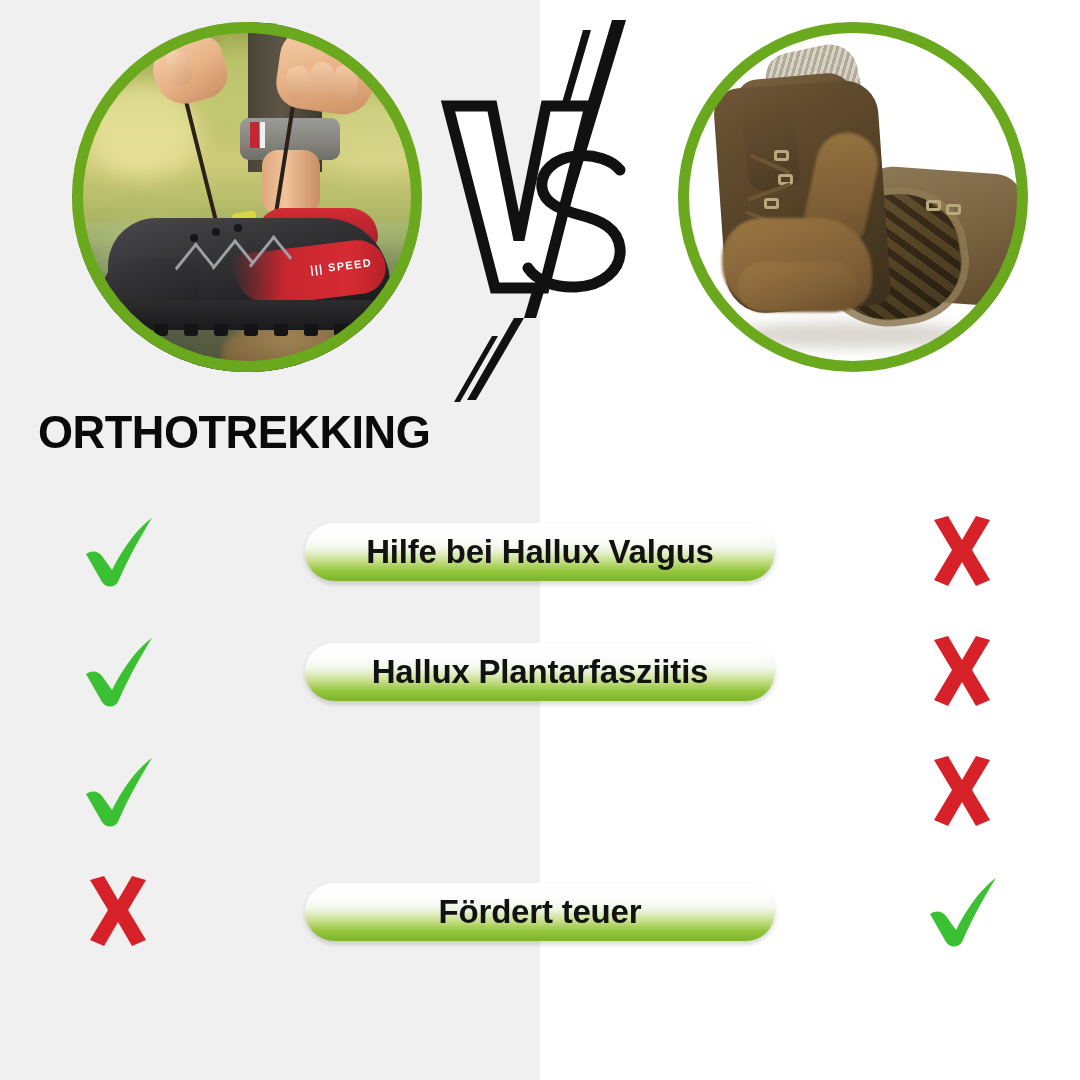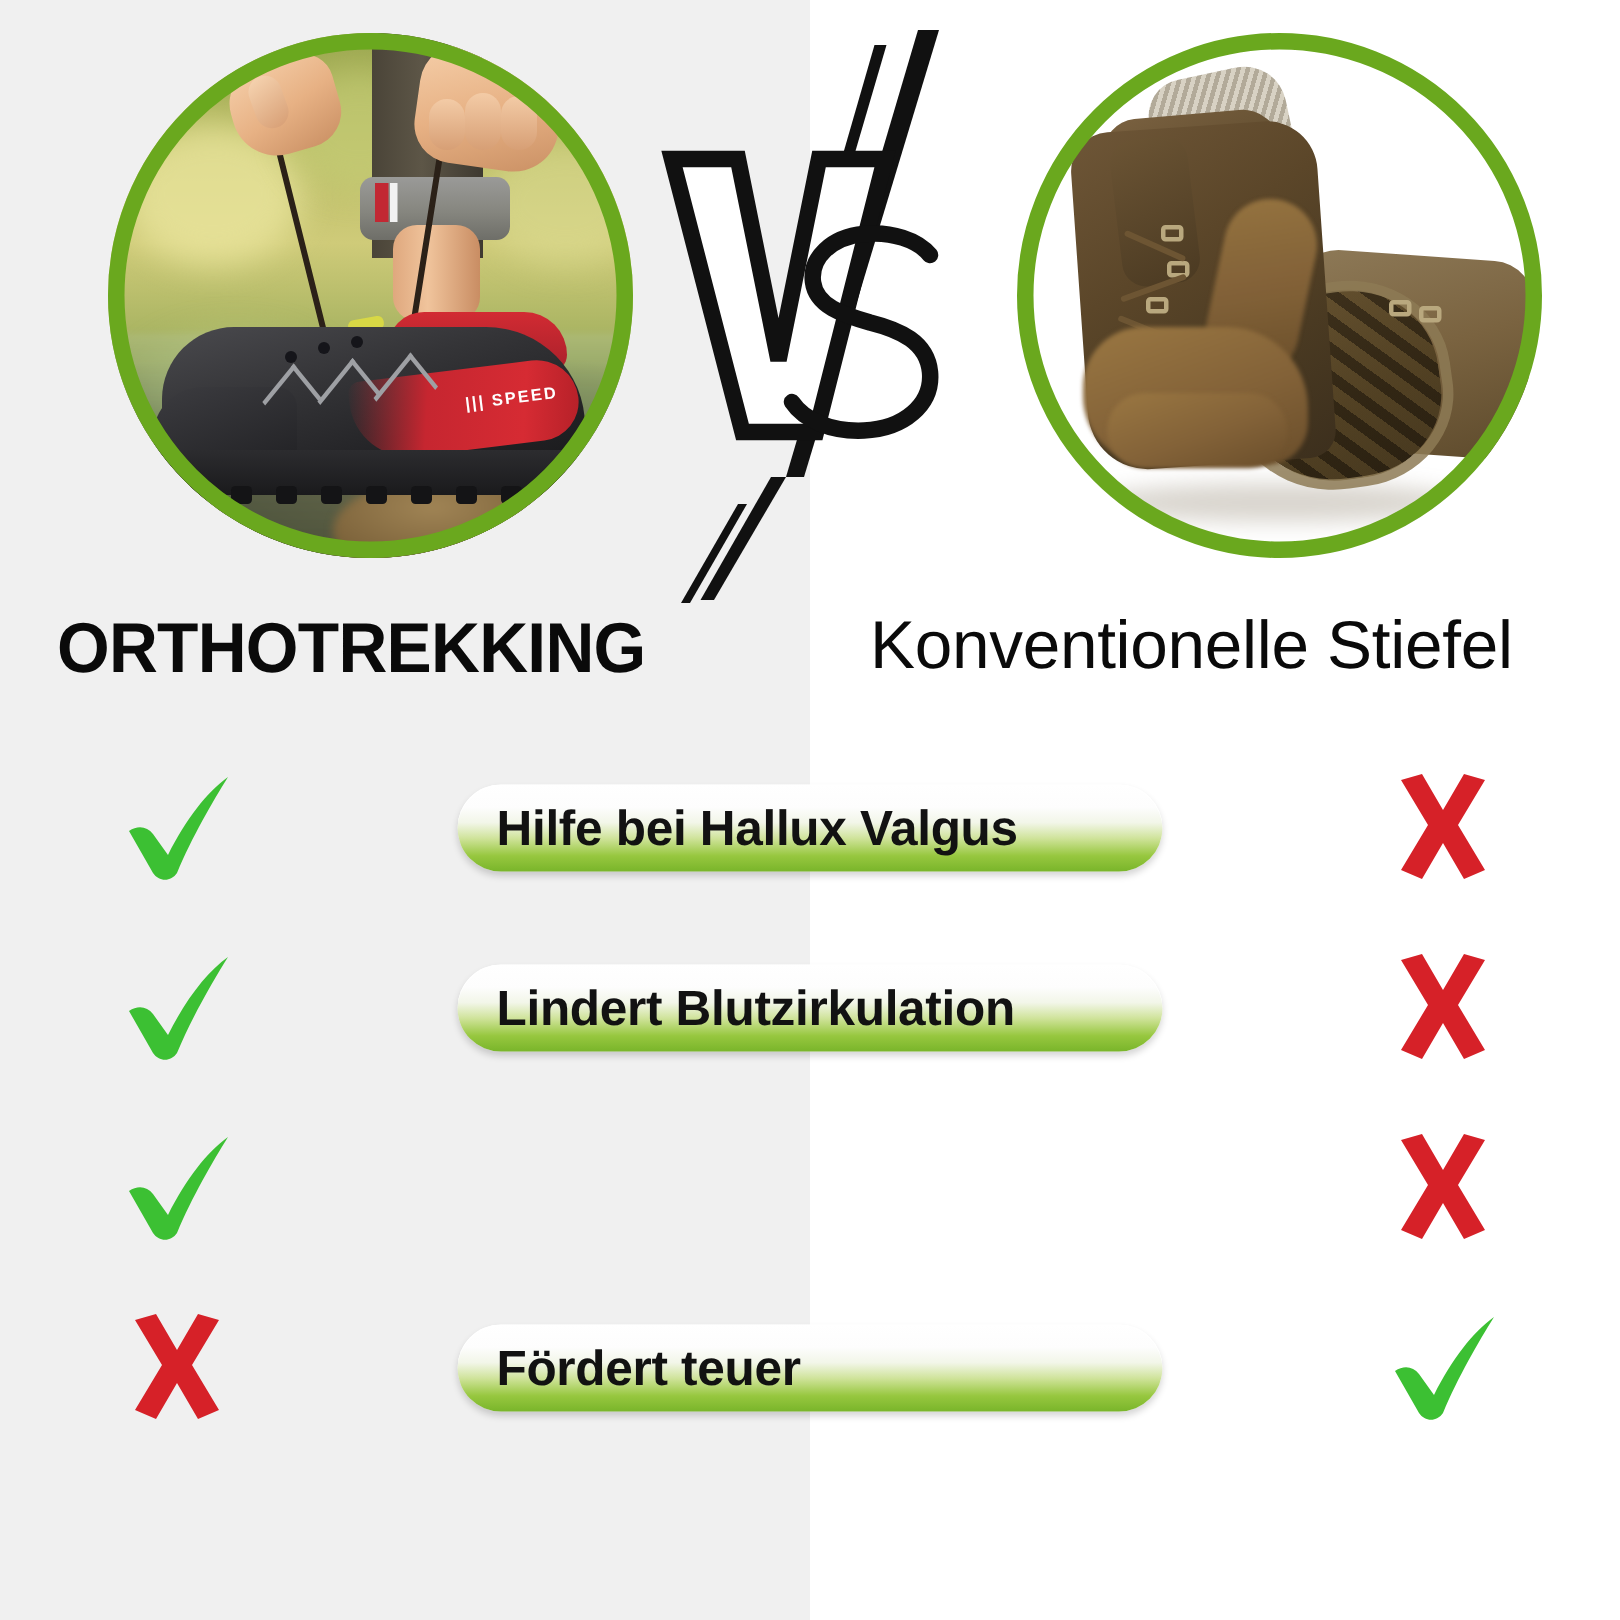--- a/index.html
+++ b/index.html
@@ -145,21 +145,21 @@
   
   .rows{position:absolute;left:0;top:492px;width:1080px;}
   .row{position:relative;height:120px;}
   .mark{position:absolute;top:50%;transform:translate(-50%,-50%);width:92px;height:92px;}
   .mark-left{left:118px;}
   .mark-right{left:962px;}
   .pill{
     position:absolute;left:50%;top:50%;transform:translate(-50%,-50%);
     height:58px;min-width:470px;padding:0 26px;box-sizing:border-box;
     border-radius:29px;
-    display:flex;align-items:center;
+    display:flex;align-items:center;justify-content:center;
     background:linear-gradient(180deg,#ffffff 0%,#fdfdfd 26%,#f2f6e8 44%,#cfe39a 62%,#97c73f 82%,#79b52a 100%);
     box-shadow:0 3px 5px rgba(0,0,0,.17), inset 0 1px 0 rgba(255,255,255,.9);
   }
   .pill-text{
     font-size:33px;font-weight:bold;color:#121212;white-space:nowrap;letter-spacing:-0.2px;
   }
 </style>
 </head>
 <body>
 
@@ -253,40 +253,39 @@
       <polygon points="52,318 58,318 20,384 14,384" fill="#111"></polygon>
 
       <path d="M8,88 L52,88 L79,222 L106,88 L150,88 L104,270 L55,270 Z" fill="#ffffff" stroke="#111" stroke-width="11" stroke-linejoin="miter"></path>
 
       <path d="M180,152 c-8,-10 -26,-16 -44,-14 c-22,2 -36,16 -34,32 c2,16 20,22 38,27
                c20,5 38,13 40,33 c2,22 -18,38 -44,39 c-22,1 -40,-7 -48,-19" fill="none" stroke="#111" stroke-width="11" stroke-linecap="round"></path>
     </svg>
   </div>
 
   <div class="title title-left">ORTHOTREKKING</div>
-  <div class="title title-right">Konventionelle Stiefel</div>
 
   <div class="rows" id="rows">
       <div class="row">
         <div class="mark mark-left"><svg viewBox="0 0 92 92" width="92" height="92" aria-hidden="true">
             <path d="M14 48 C20 44 26 45 30 50 L40 64 C52 40 66 22 80 12 C70 28 56 52 46 76 C42 82 34 82 30 76 Z" fill="#3cc033"></path>
           </svg></div>
         <div class="pill">
           <span class="pill-text">Hilfe bei Hallux Valgus</span>
         </div>
         <div class="mark mark-right"><svg viewBox="0 0 92 92" width="92" height="92" aria-hidden="true">
             <polygon points="18,14 32,10 46,34 60,10 74,14 56,44 74,74 60,80 46,56 32,80 18,74 36,44" fill="#d62128"></polygon>
           </svg></div>
       </div>
       <div class="row">
         <div class="mark mark-left"><svg viewBox="0 0 92 92" width="92" height="92" aria-hidden="true">
             <path d="M14 48 C20 44 26 45 30 50 L40 64 C52 40 66 22 80 12 C70 28 56 52 46 76 C42 82 34 82 30 76 Z" fill="#3cc033"></path>
           </svg></div>
         <div class="pill">
-          <span class="pill-text">Lindert Blutzirkulation</span>
+          <span class="pill-text">Hallux Plantarfasziitis</span>
         </div>
         <div class="mark mark-right"><svg viewBox="0 0 92 92" width="92" height="92" aria-hidden="true">
             <polygon points="18,14 32,10 46,34 60,10 74,14 56,44 74,74 60,80 46,56 32,80 18,74 36,44" fill="#d62128"></polygon>
           </svg></div>
       </div>
       <div class="row">
         <div class="mark mark-left"><svg viewBox="0 0 92 92" width="92" height="92" aria-hidden="true">
             <path d="M14 48 C20 44 26 45 30 50 L40 64 C52 40 66 22 80 12 C70 28 56 52 46 76 C42 82 34 82 30 76 Z" fill="#3cc033"></path>
           </svg></div>
         <div class="mark mark-right"><svg viewBox="0 0 92 92" width="92" height="92" aria-hidden="true">

